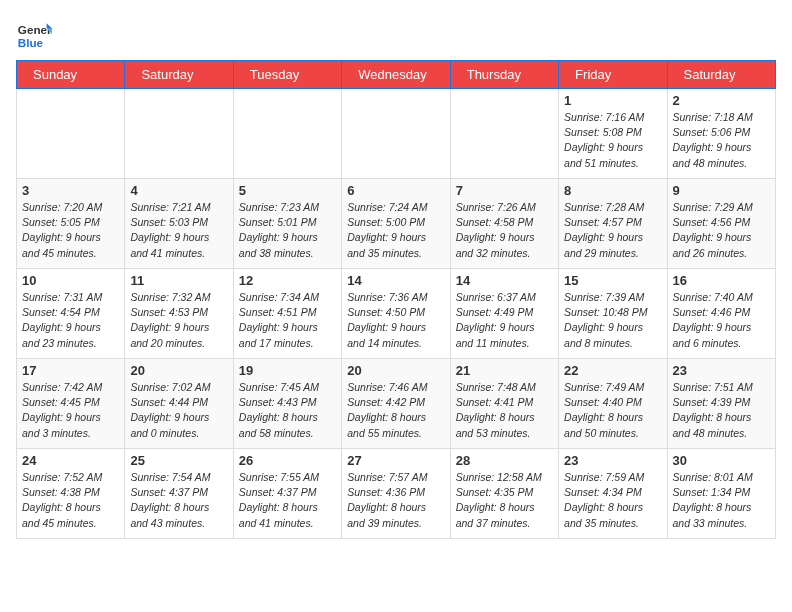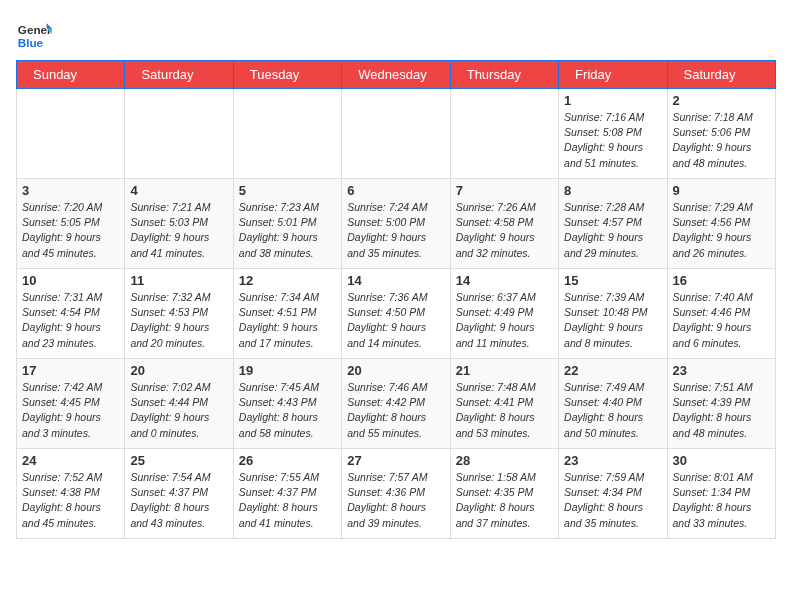--- a/index.html
+++ b/index.html
@@ -275,21 +275,21 @@
 Daylight: 8 hours and 41 minutes.</div>
         </td>
         <td>
           <span class="day-num">27</span>
           <div class="cell-info">Sunrise: 7:57 AM
 Sunset: 4:36 PM
 Daylight: 8 hours and 39 minutes.</div>
         </td>
         <td>
           <span class="day-num">28</span>
-          <div class="cell-info">Sunrise: 1:58 AM
+          <div class="cell-info">Sunrise: 12:58 AM
 Sunset: 4:35 PM
 Daylight: 8 hours and 37 minutes.</div>
         </td>
         <td>
           <span class="day-num">23</span>
           <div class="cell-info">Sunrise: 7:59 AM
 Sunset: 4:34 PM
 Daylight: 8 hours and 35 minutes.</div>
         </td>
         <td>

